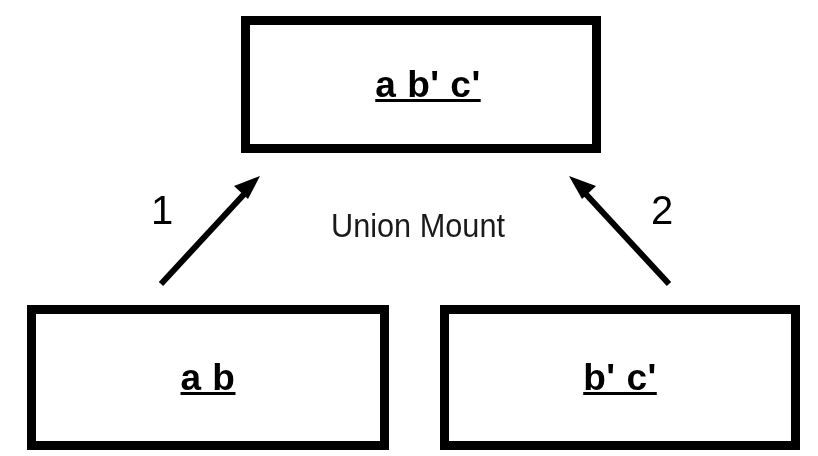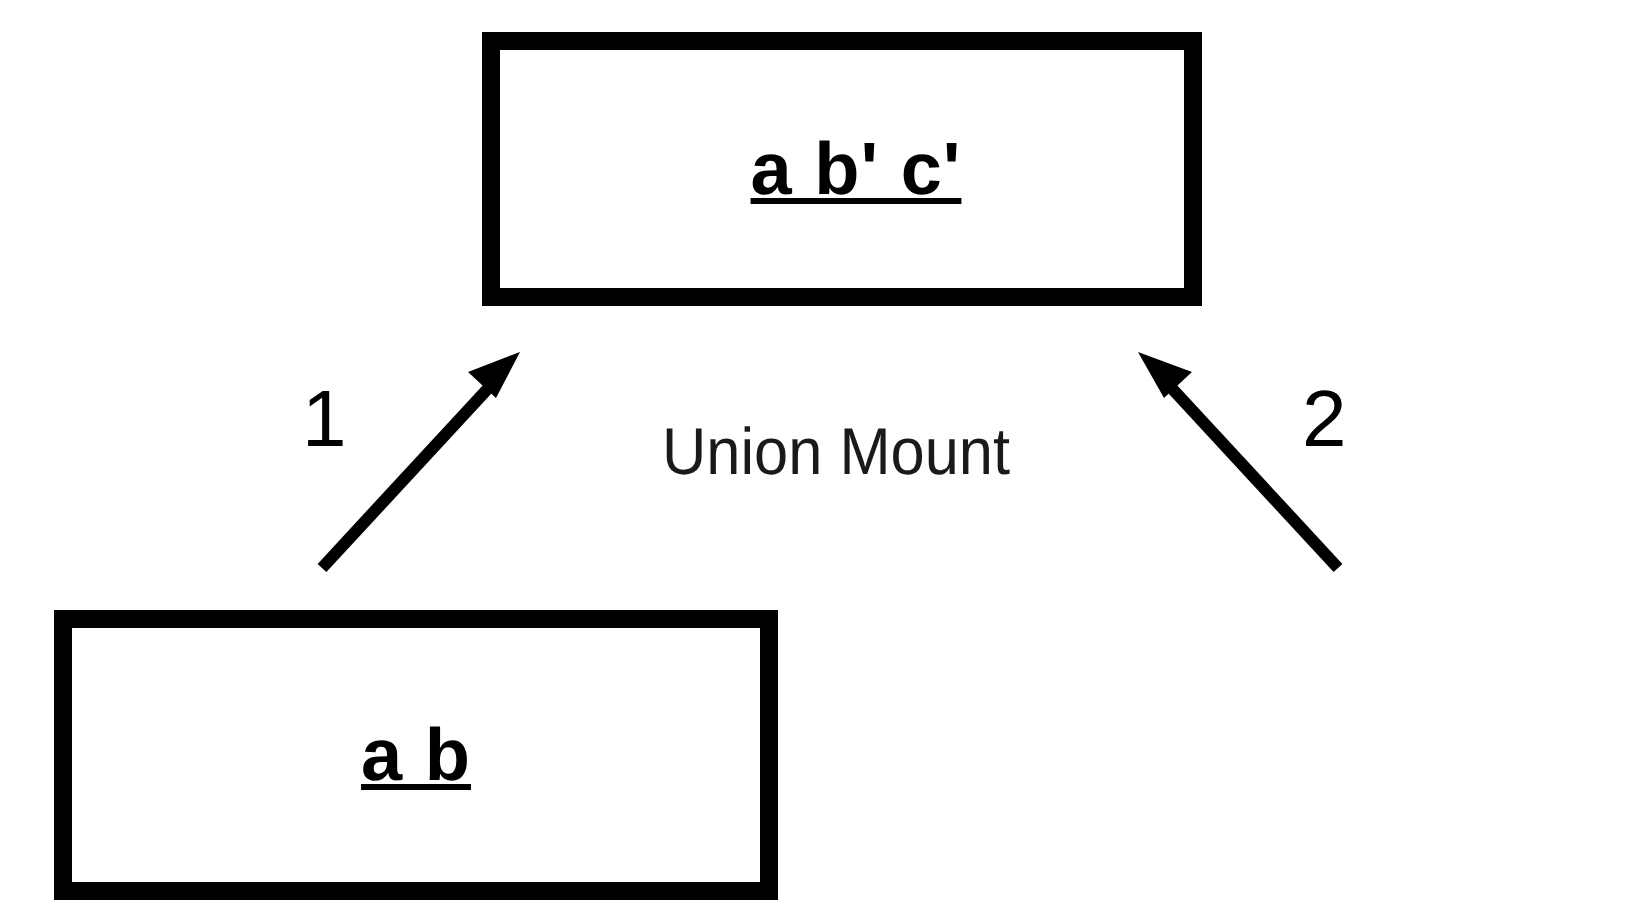--- a/index.html
+++ b/index.html
@@ -100,20 +100,23 @@
 <div id="canvas">
 
   <div class="node-box" id="box-merged">
     <span class="node-label">a b' c'</span>
   </div>
 
   <div class="node-box" id="box-lower">
     <span class="node-label">a b</span>
   </div>
 
+  <div class="node-box" id="box-upper">
+    <span class="node-label">b' c'</span>
+  </div>
 
   <svg id="arrows" viewBox="0 0 818 456">
     <g>
       <line x1="161" y1="284" x2="247" y2="191" stroke="#000000" stroke-width="6" stroke-linecap="butt"></line>
       <polygon points="260,176 234,186 248,199" fill="#000000"></polygon>
     </g>
     <g>
       <line x1="669" y1="284" x2="583" y2="191" stroke="#000000" stroke-width="6" stroke-linecap="butt"></line>
       <polygon points="569,176 596,186 582,199" fill="#000000"></polygon>
     </g>

